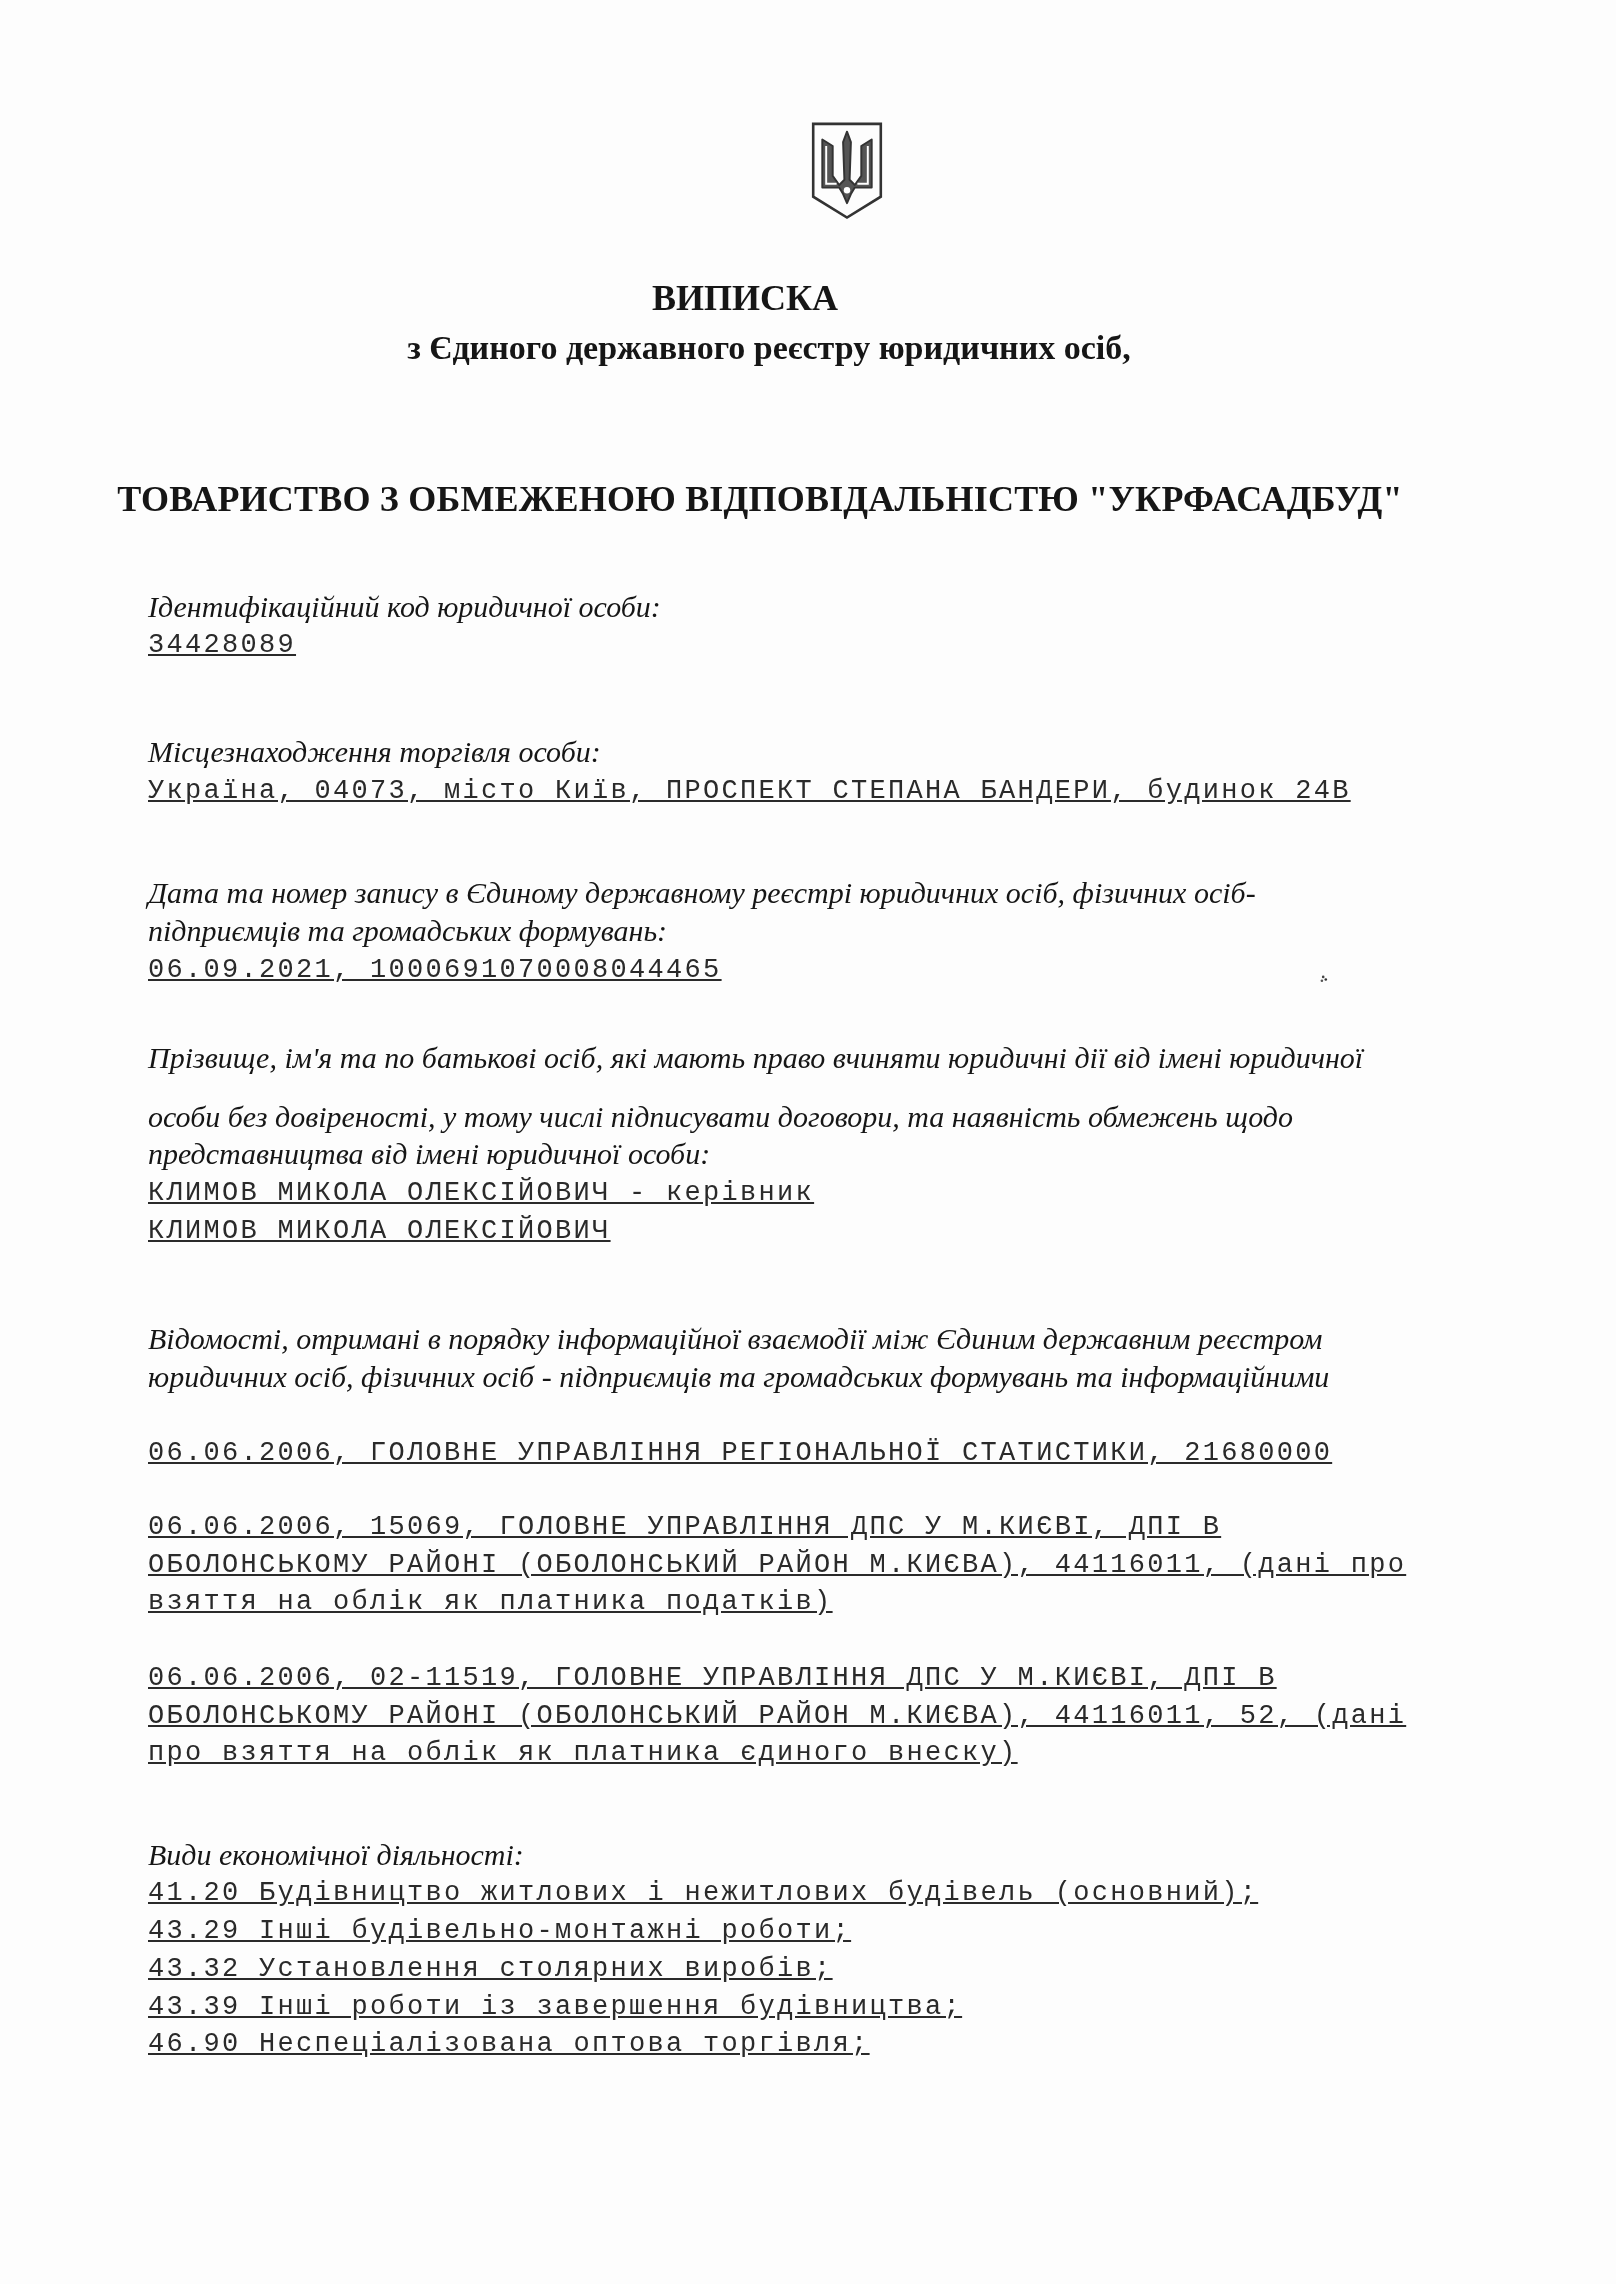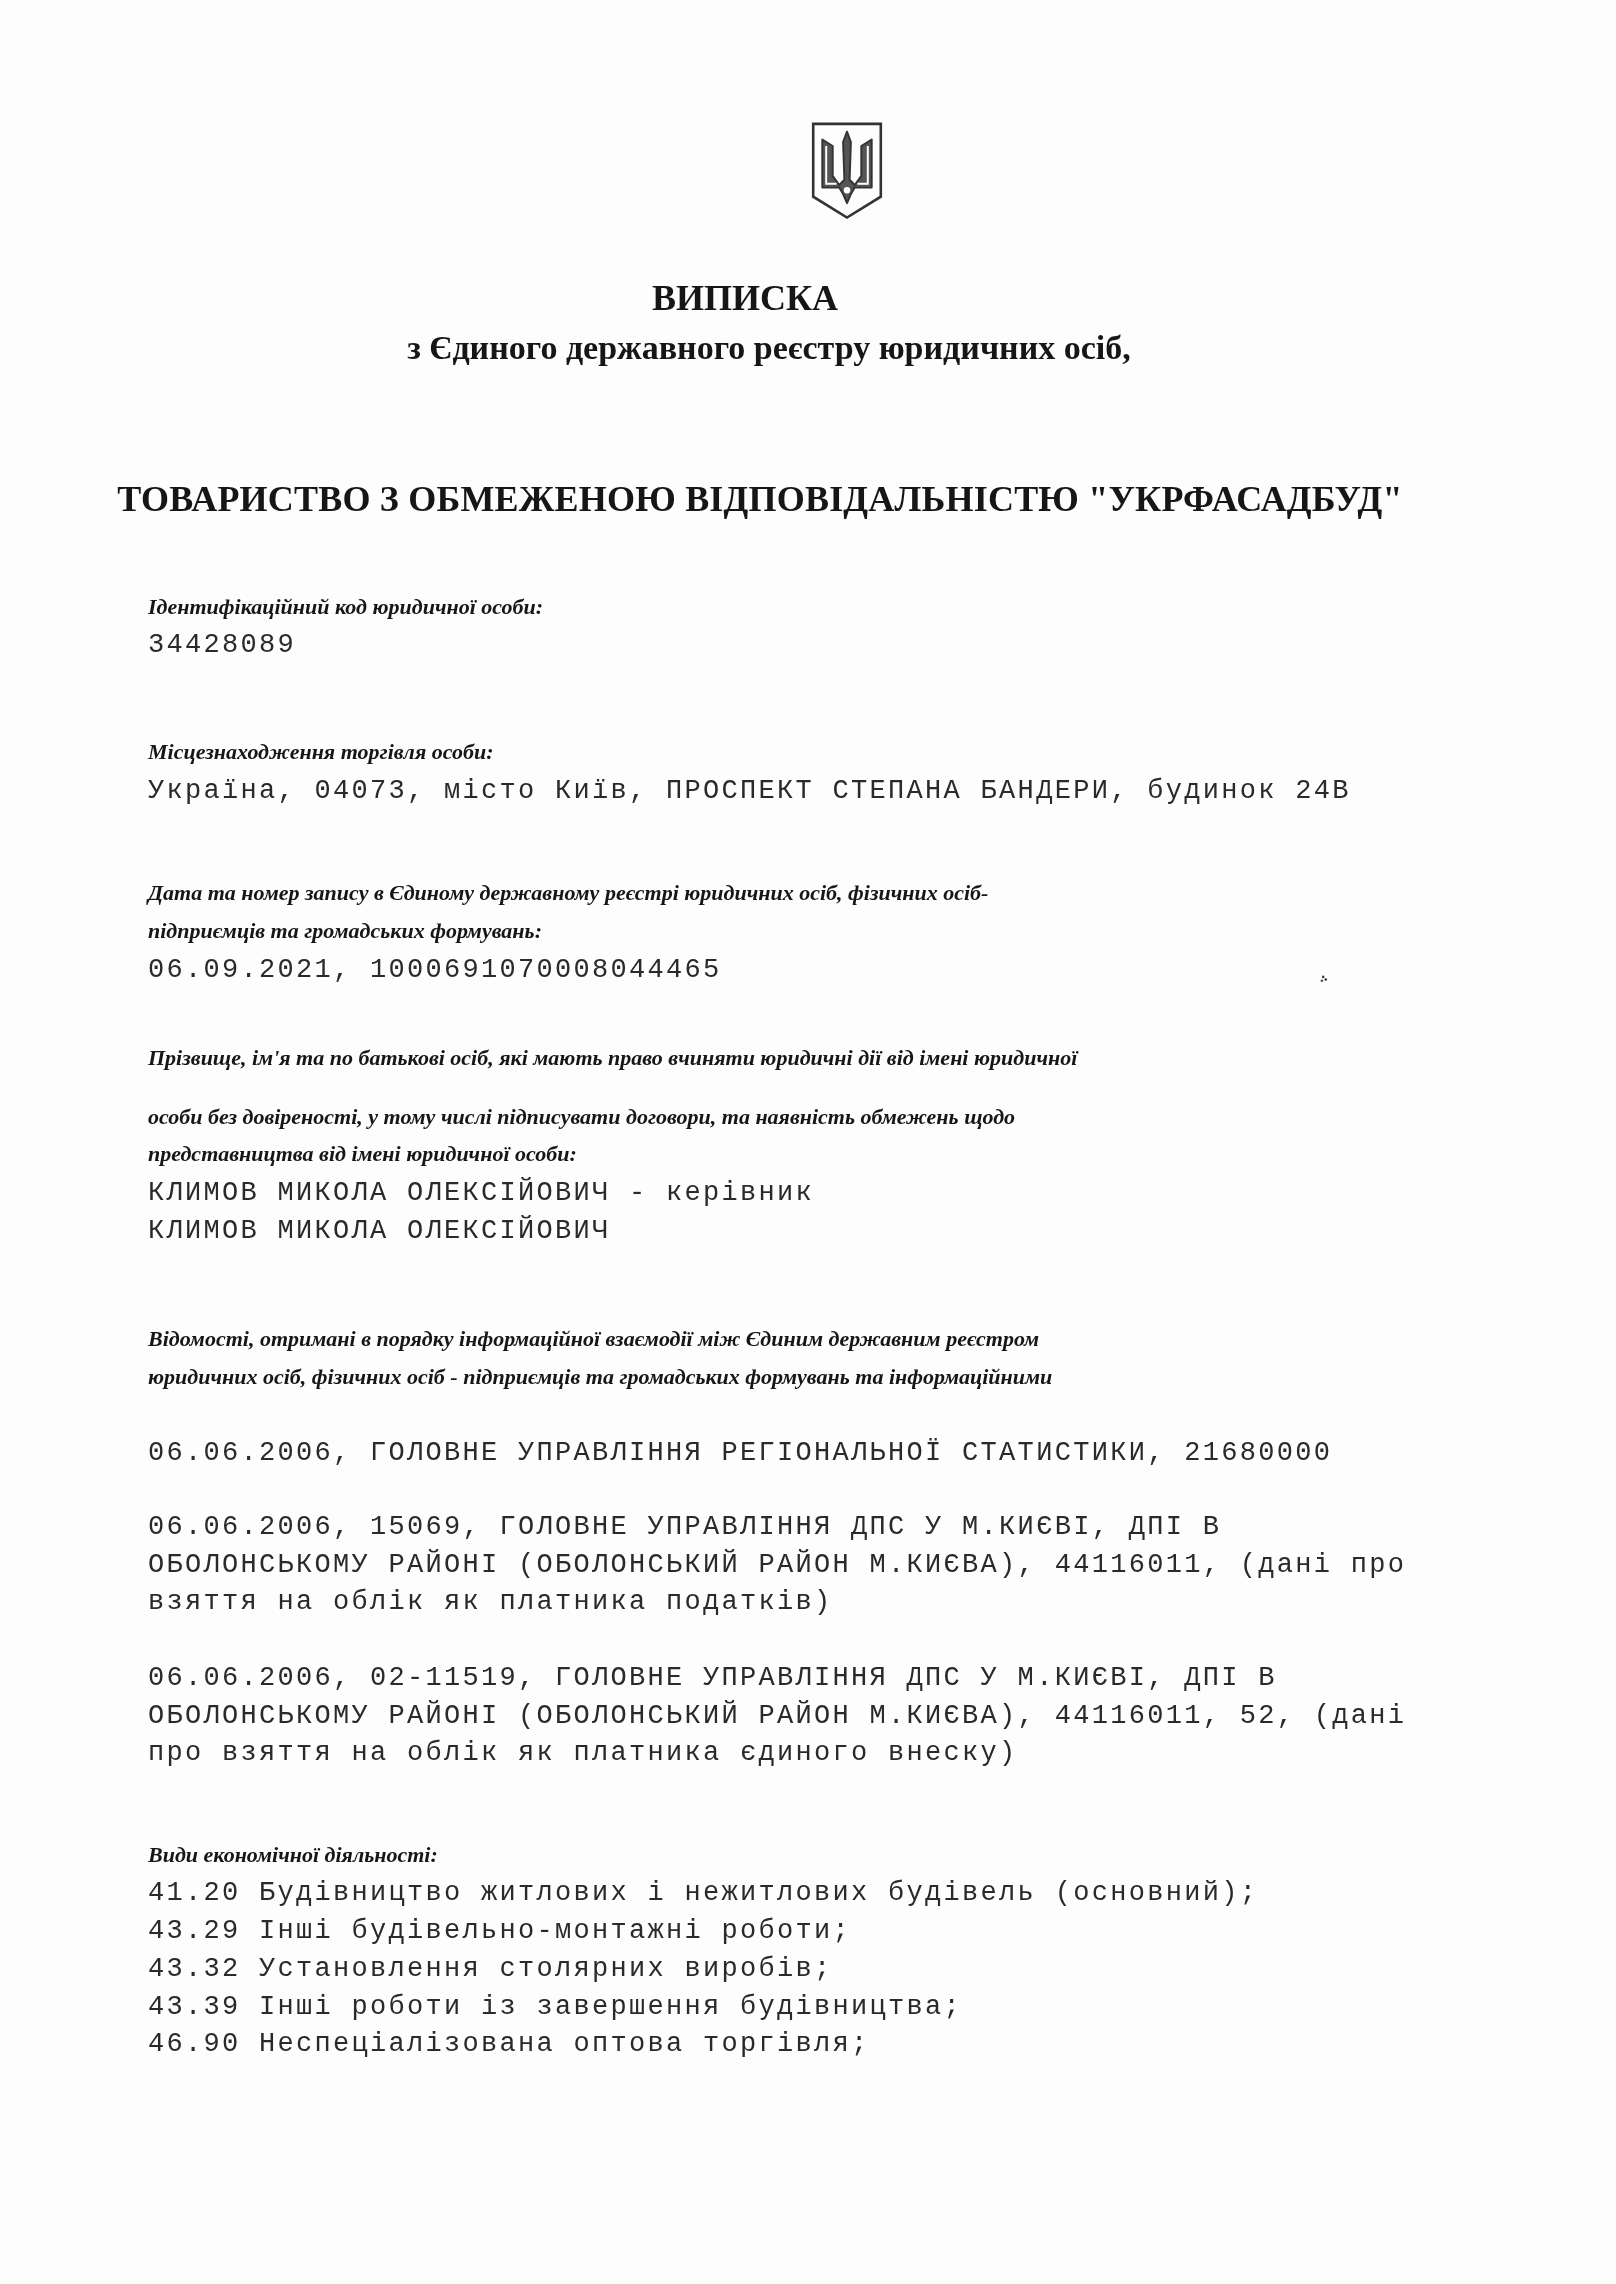--- a/index.html
+++ b/index.html
@@ -9,23 +9,23 @@
   .emblem { position: absolute; left: 809px; top: 120px; width: 76px; height: 104px; }
 
   .title { position: absolute; left: 0; width: 1490px; text-align: center;
            font-family: "Liberation Serif", serif; font-weight: bold; color: #161616; }
   .t-main { top: 277px; font-size: 36px; }
   .t-sub1 { top: 329px; font-size: 34px; padding-left: 24px; }
   .t-sub2 { top: 373px; font-size: 34px; }
   .t-org  { top: 478px; font-size: 36px; letter-spacing: 0.2px; margin-left: 15px; }
 
   .label { position: absolute; left: 148px; font-family: "Liberation Serif", serif;
-           font-style: italic; font-weight: bold; font-size: 22px; line-height: 36px; color: #161616; white-space: nowrap; }
+           font-style: italic; font-weight: normal; font-size: 30px; line-height: 36px; color: #161616; white-space: nowrap; }
   .mono  { position: absolute; left: 148px; font-family: "Liberation Mono", monospace;
-           font-size: 27px; line-height: 36px; color: #2a2a2a; white-space: nowrap; letter-spacing: 2.3px; }
+           font-size: 27px; line-height: 36px; color: #2a2a2a; white-space: nowrap; letter-spacing: 2.3px; text-decoration: underline; }
 
   .speck { position: absolute; left: 1318px; top: 973px; width: 11.7px; height: 11.7px; }
 </style>
 </head>
 <body>
 
 <div class="page">
 
   <svg class="emblem" viewBox="0 0 116 160">
     <path d="M6 6 H110 V118 L58 150 L6 118 Z" fill="none" stroke="#333" stroke-width="4"></path>

